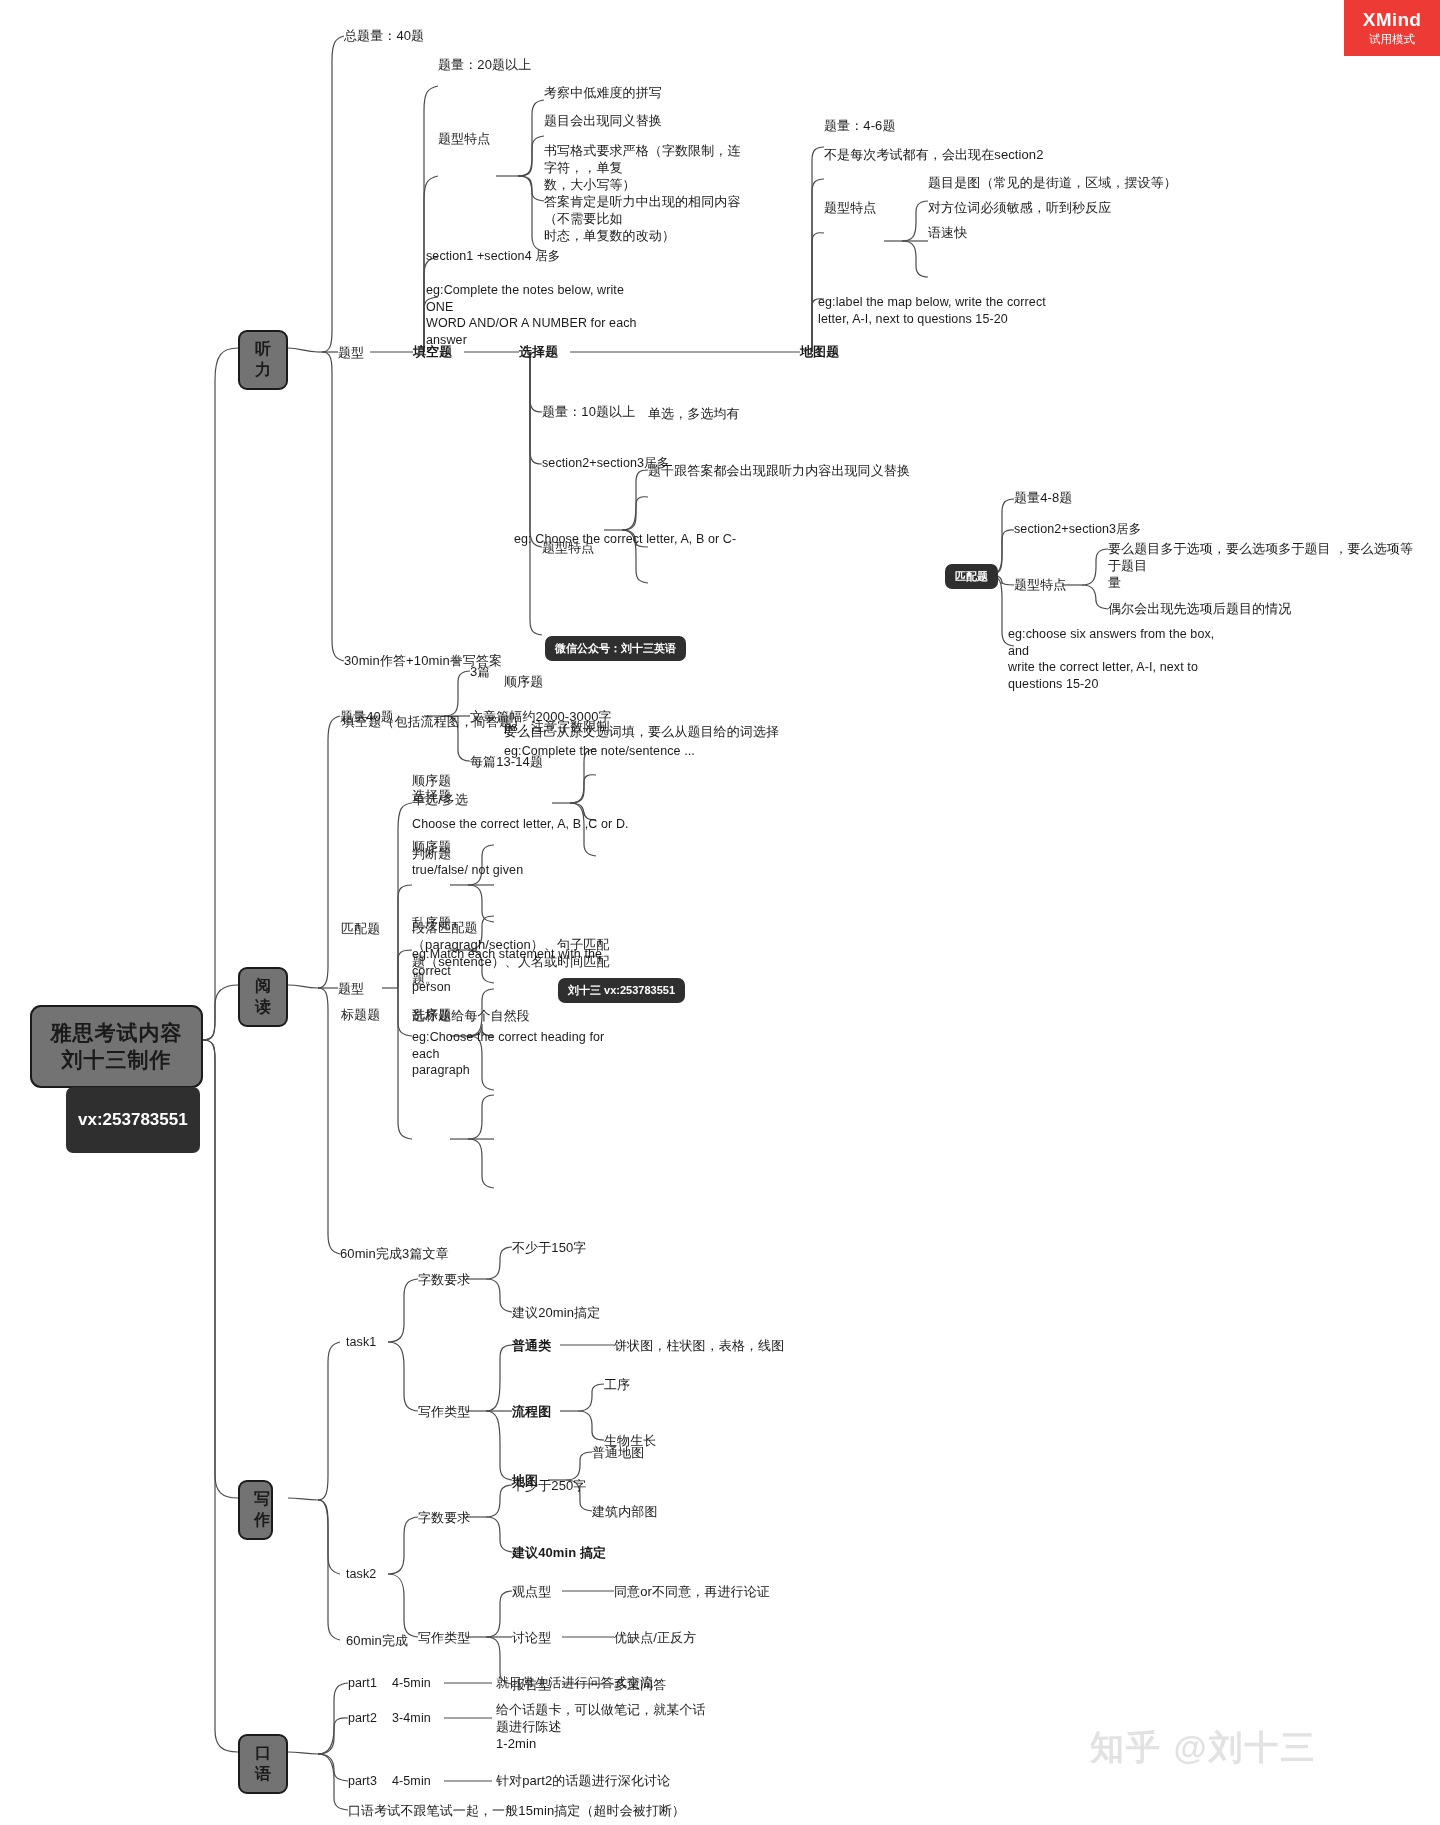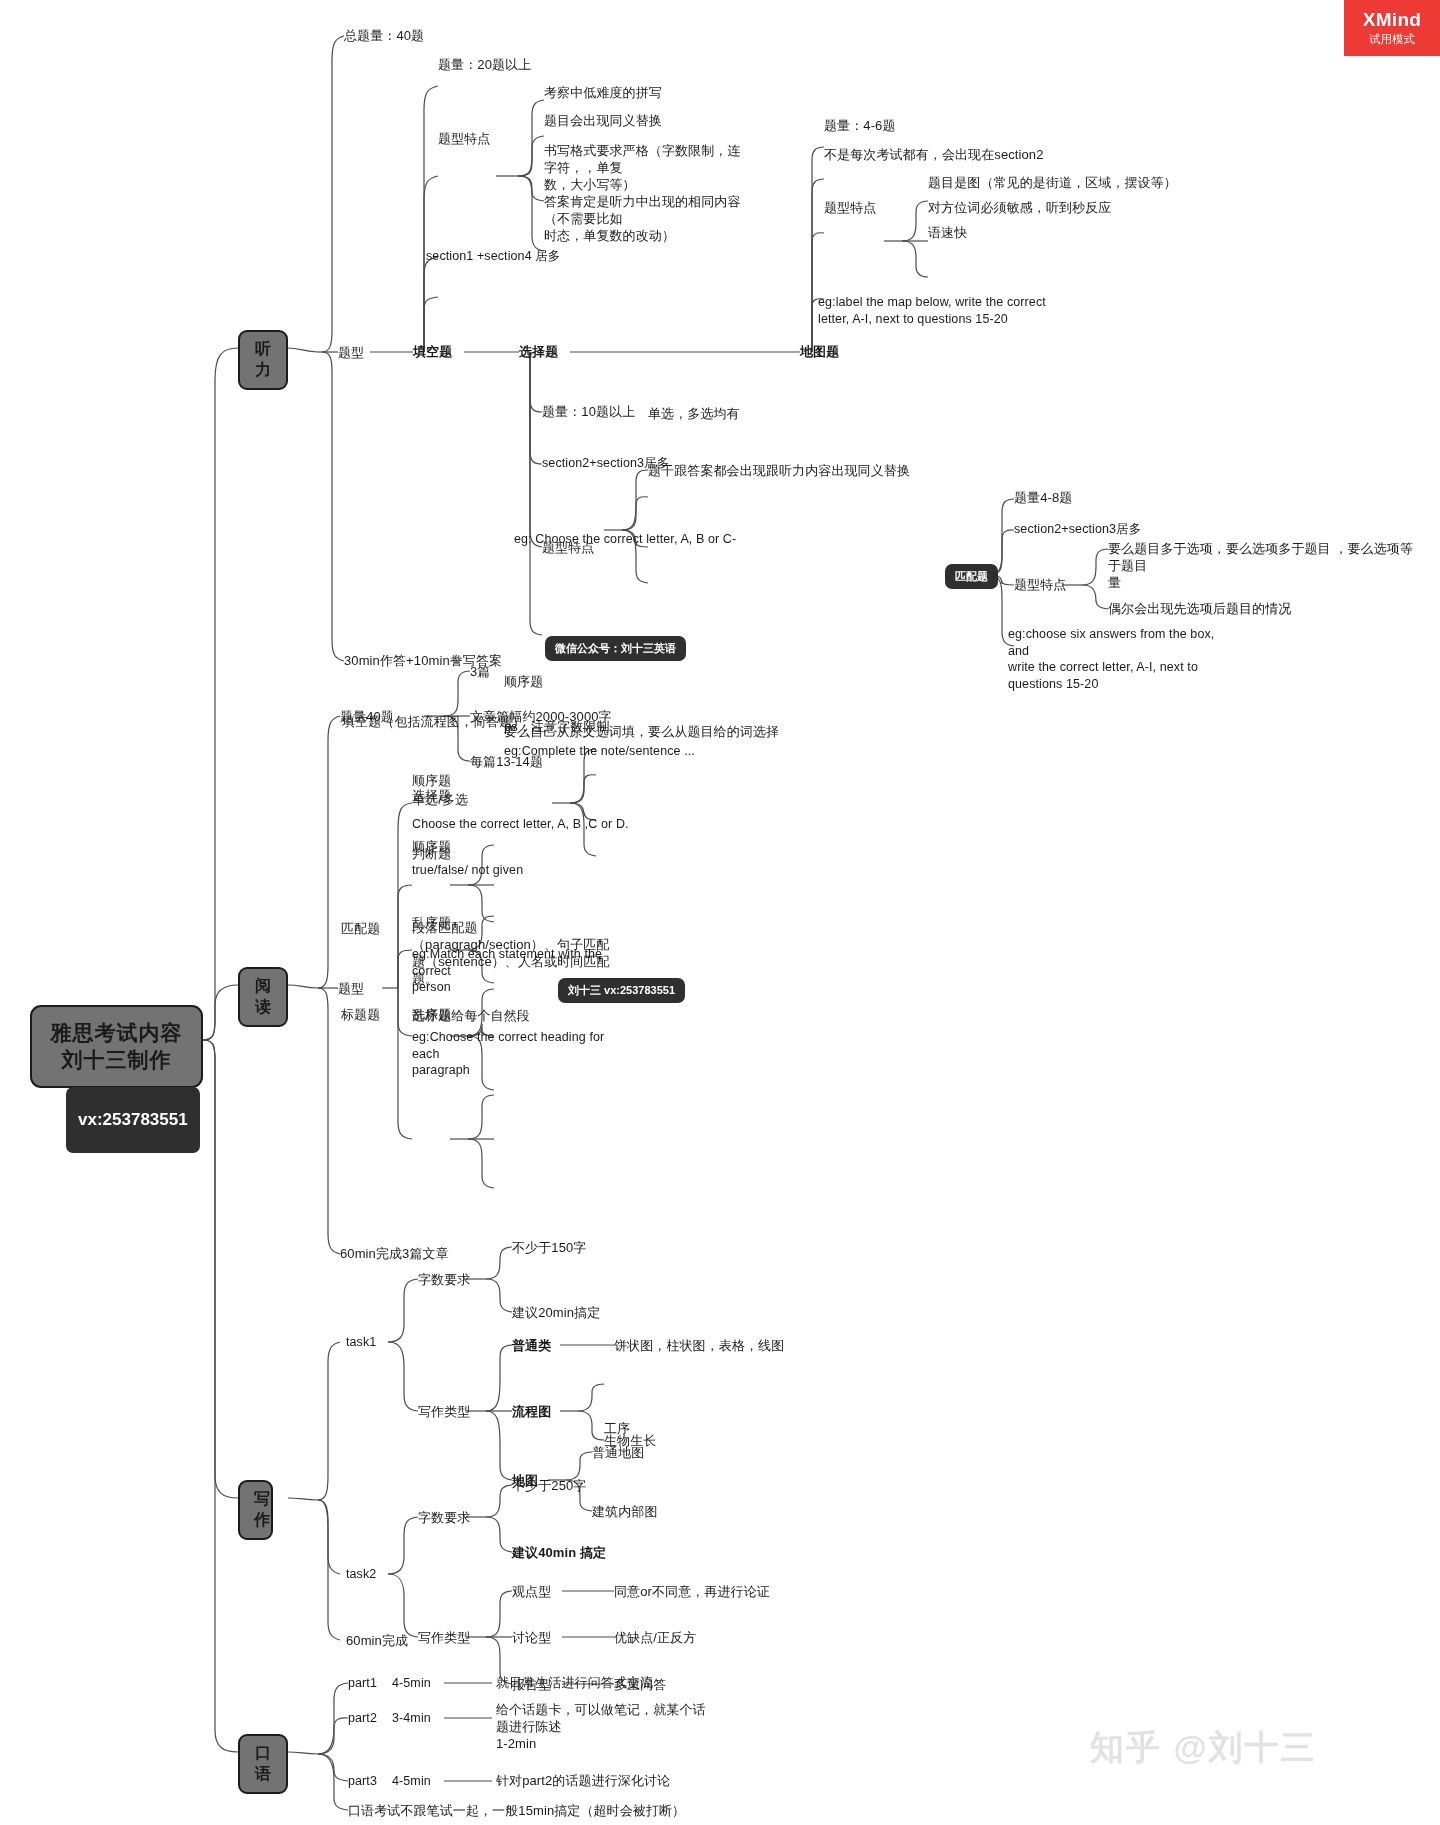--- a/index.html
+++ b/index.html
@@ -275,20 +275,23 @@
   <div class="node leaf cn b" style="left:413px; top:343px;">填空题</div>
   <div class="node leaf cn" style="left:438px; top:56px;">题量：20题以上</div>
   <div class="node leaf cn" style="left:438px; top:130px;">题型特点</div>
   <div class="node leaf cn" style="left:544px; top:84px;">考察中低难度的拼写</div>
   <div class="node leaf cn" style="left:544px; top:112px;">题目会出现同义替换</div>
   <div class="node leaf cn" style="left:544px; top:142px; width:205px;">书写格式要求严格（字数限制，连字符，，单复
 数，大小写等）</div>
   <div class="node leaf cn" style="left:544px; top:193px; width:205px;">答案肯定是听力中出现的相同内容（不需要比如
 时态，单复数的改动）</div>
   <div class="node leaf" style="left:426px; top:248px;">section1 +section4 居多</div>
+  <div class="node leaf" style="left:426px; top:282px; width:215px;">eg:Complete the notes below, write ONE
+WORD AND/OR A NUMBER for each
+answer</div>
 
   <div class="node leaf cn b" style="left:519px; top:343px;">选择题</div>
   <div class="node leaf cn" style="left:542px; top:403px;">题量：10题以上</div>
   <div class="node leaf" style="left:542px; top:455px;">section2+section3居多</div>
   <div class="node leaf cn" style="left:542px; top:539px;">题型特点</div>
   <div class="node leaf cn" style="left:648px; top:405px;">单选，多选均有</div>
   <div class="node leaf cn" style="left:648px; top:462px;">题干跟答案都会出现跟听力内容出现同义替换</div>
   <div class="node leaf" style="left:514px; top:531px;">eg: Choose the correct letter, A, B or C-</div>
 
   <div class="node leaf cn b" style="left:800px; top:343px;">地图题</div>
@@ -356,21 +359,21 @@
   <div class="node leaf cn" style="left:346px; top:1632px;">60min完成</div>
 
   <div class="node leaf" style="left:346px; top:1334px;">task1</div>
   <div class="node leaf cn" style="left:418px; top:1271px;">字数要求</div>
   <div class="node leaf cn" style="left:512px; top:1239px;">不少于150字</div>
   <div class="node leaf cn" style="left:512px; top:1304px;">建议20min搞定</div>
   <div class="node leaf cn" style="left:418px; top:1403px;">写作类型</div>
   <div class="node leaf cn b" style="left:512px; top:1337px;">普通类</div>
   <div class="node leaf cn" style="left:614px; top:1337px;">饼状图，柱状图，表格，线图</div>
   <div class="node leaf cn b" style="left:512px; top:1403px;">流程图</div>
-  <div class="node leaf cn" style="left:604px; top:1376px;margin-top:44px;">工序</div>
+  <div class="node leaf cn" style="left:604px; top:1376px;">工序</div>
   <div class="node leaf cn" style="left:604px; top:1432px;">生物生长</div>
   <div class="node leaf cn b" style="left:512px; top:1472px;">地图</div>
   <div class="node leaf cn" style="left:592px; top:1444px;">普通地图</div>
   <div class="node leaf cn" style="left:592px; top:1503px;">建筑内部图</div>
 
   <div class="node leaf" style="left:346px; top:1566px;">task2</div>
   <div class="node leaf cn" style="left:418px; top:1509px;">字数要求</div>
   <div class="node leaf cn" style="left:512px; top:1477px;">不少于250字</div>
   <div class="node leaf cn b" style="left:512px; top:1544px;">建议40min 搞定</div>
   <div class="node leaf cn" style="left:418px; top:1629px;">写作类型</div>

